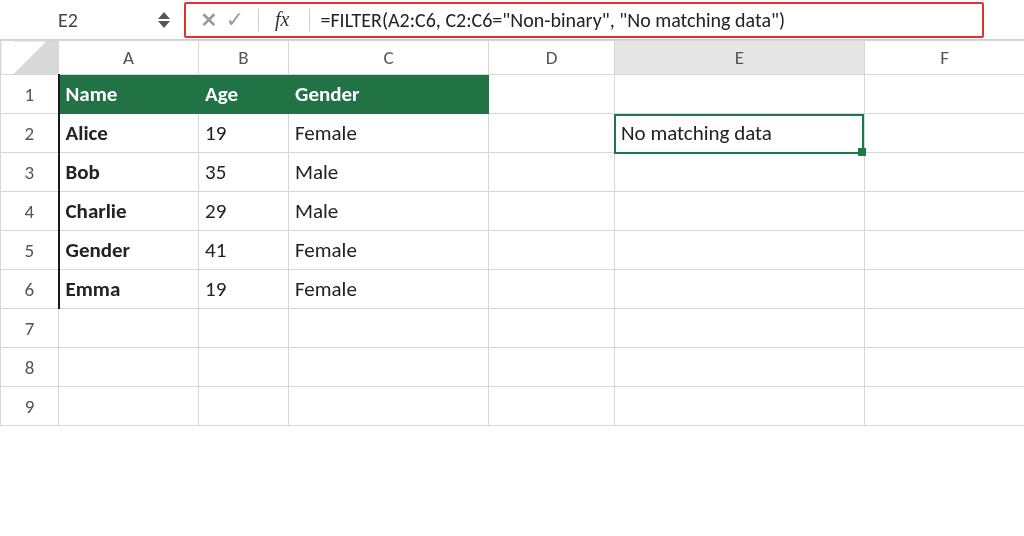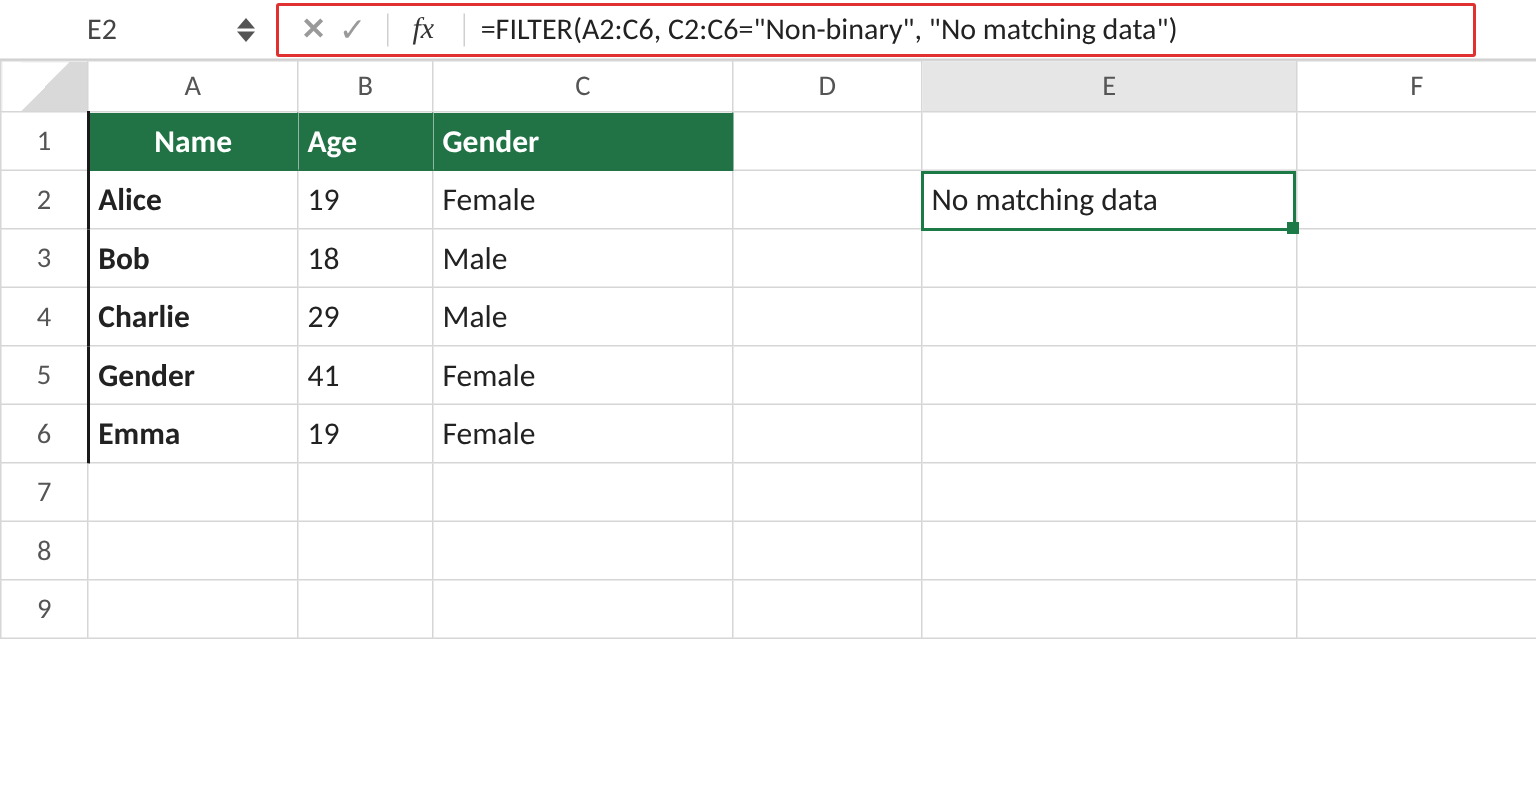--- a/index.html
+++ b/index.html
@@ -58,21 +58,21 @@
 
   col.cA { width:140px; }
   col.cB { width:90px; }
   col.cC { width:200px; }
   col.cD { width:126px; }
   col.cE { width:250px; }
   col.cF { width:160px; }
 
   
   .hcell { background:#217346 !important; color:#fff !important; font-weight:bold; border-color:#217346 !important; }
-  .hcell.left { border-left:2px solid #1a1a1a !important;text-align:center; }
+  .hcell.left { border-left:2px solid #1a1a1a !important; }
   .hcell + td, tr + tr td.data-a { }
 
   
   .bold { font-weight:bold; }
   .num { text-align:right; padding-right:8px; }
   .data-border-left { border-left:2px solid #1a1a1a !important; }
 
   
   .active-wrap { position:relative; }
   .active-cell {
@@ -147,21 +147,21 @@
         <td class="num">19</td>
         <td>Female</td>
         <td></td>
         <td>No matching data</td>
         <td></td>
       </tr>
 
       <tr>
         <td class="rowhead">3</td>
         <td class="bold data-border-left">Bob</td>
-        <td class="num">18</td>
+        <td class="num">35</td>
         <td>Male</td>
         <td></td>
         <td></td>
         <td></td>
       </tr>
 
       <tr>
         <td class="rowhead">4</td>
         <td class="bold data-border-left">Charlie</td>
         <td class="num">29</td>

